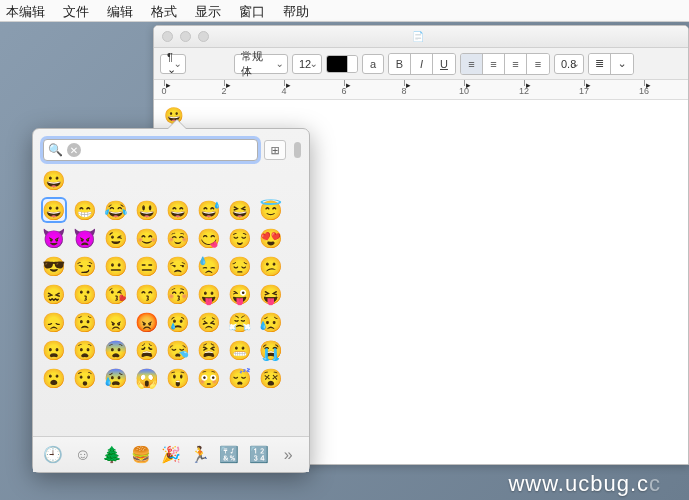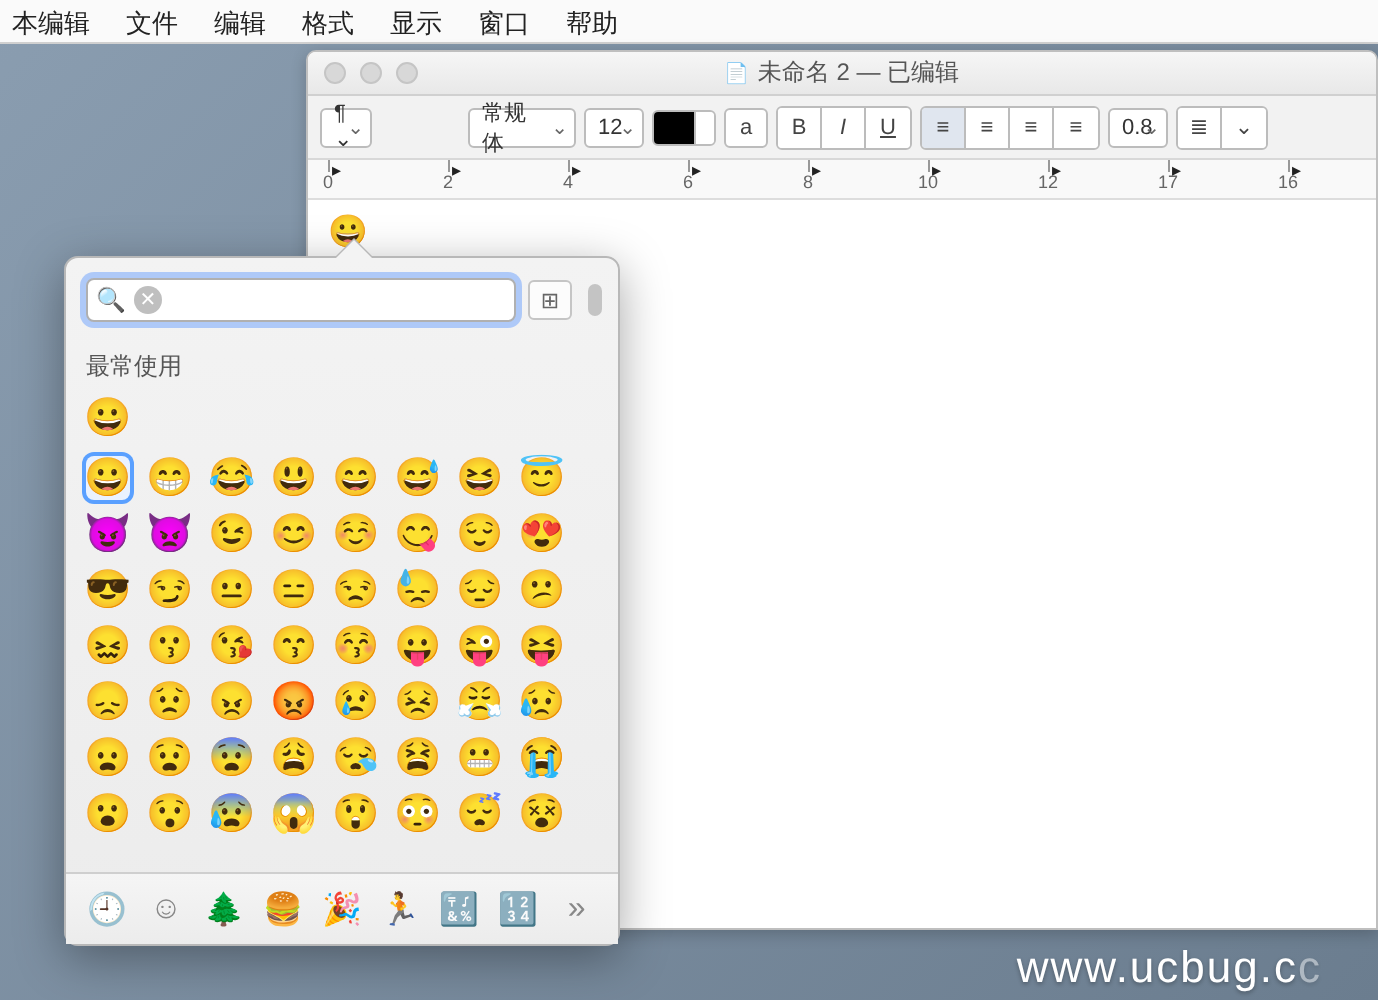--- a/index.html
+++ b/index.html
@@ -77,21 +77,20 @@
 </div>
 
 <div class="editor">
   <div class="editor-titlebar">
     <div class="traffic">
       <span></span>
       <span></span>
       <span></span>
     </div>
     <span class="title-icon">📄</span>
-    <span>未命名 2 — 已编辑</span>
   </div>
 
   <div class="toolbar">
     <div class="tb-select tb-sel-sm">¶ ⌄</div>
     <div class="tb-select tb-sel-style">常规体</div>
     <div class="tb-select tb-num">12</div>
     <div class="color-swatch">
         <span></span>
         <span></span>
       </div>
@@ -158,21 +157,20 @@
   <div class="emoji-top">
     <div class="search-wrap">
       <span class="mag">🔍</span>
       <span class="clear-btn">✕</span>
     </div>
     <div class="expand-btn">⊞</div>
     <div class="scroll-ind"></div>
   </div>
 
   <div class="emoji-scroll">
-    <div class="sec-title">最常使用</div>
     <div class="emoji-row" id="recent-row">
         <div class="emoji">😀</div>
       </div>
 
     <div class="emoji-row" id="people-row">
         <div class="emoji selected">😀</div>
         <div class="emoji">😁</div>
         <div class="emoji">😂</div>
         <div class="emoji">😃</div>
         <div class="emoji">😄</div>

